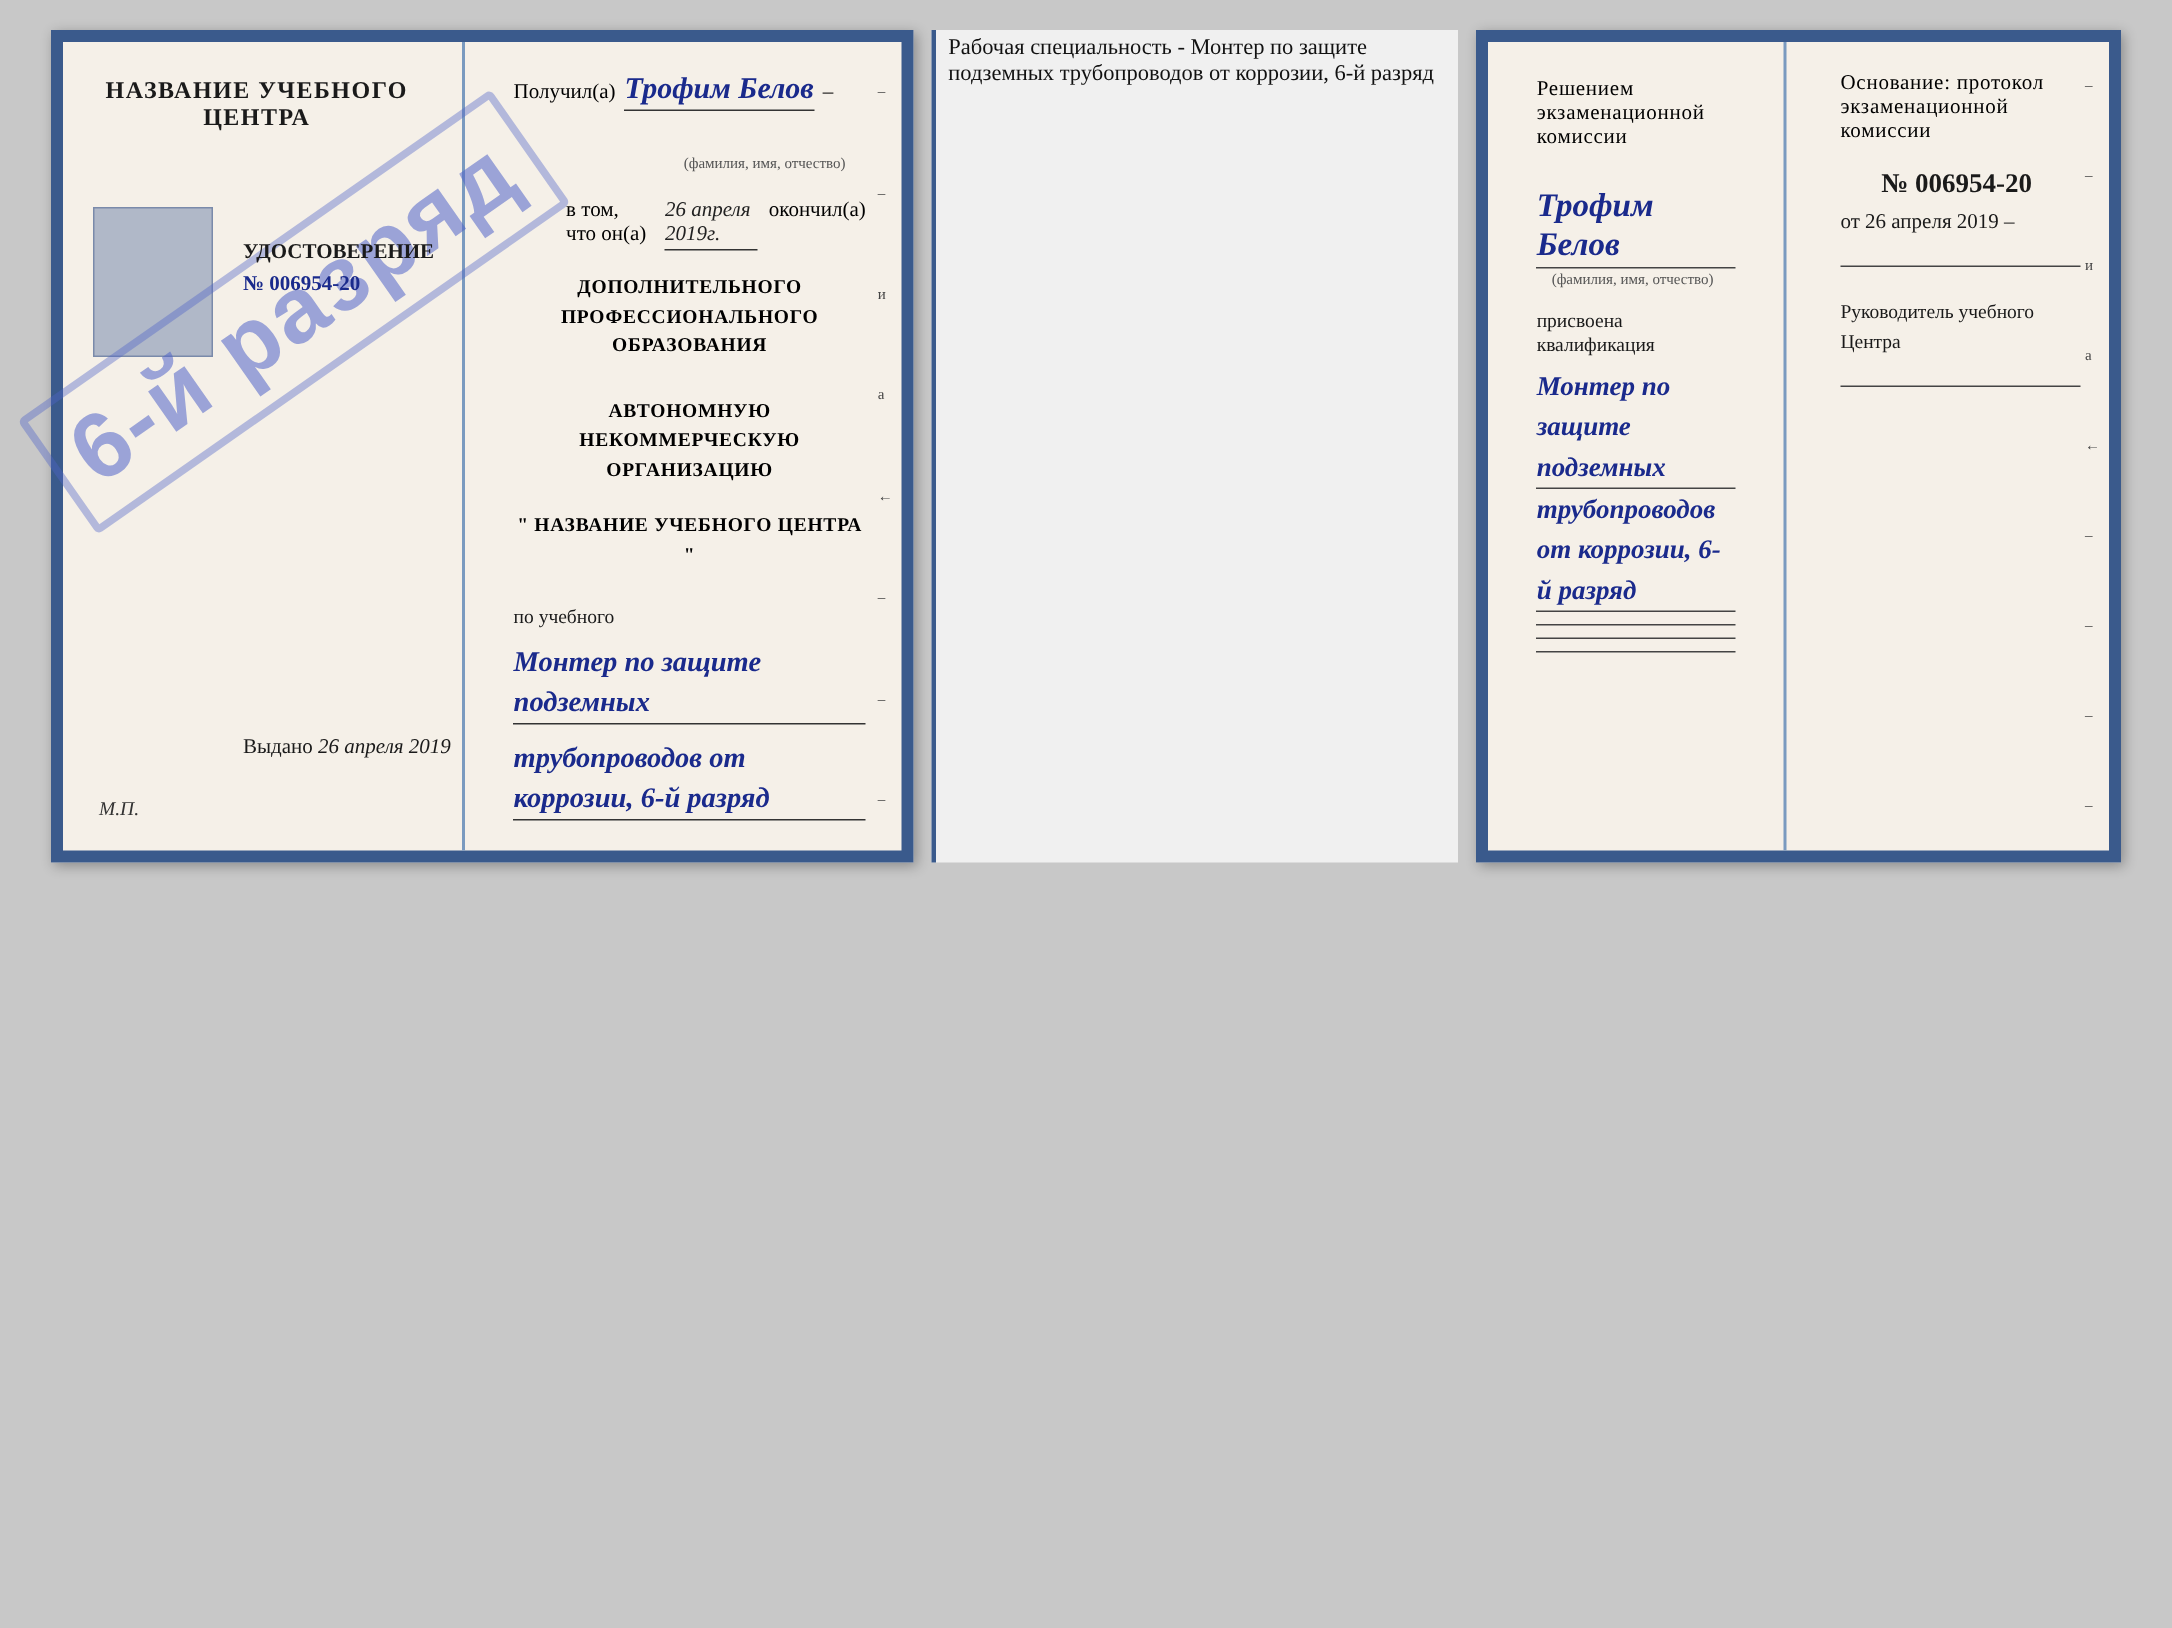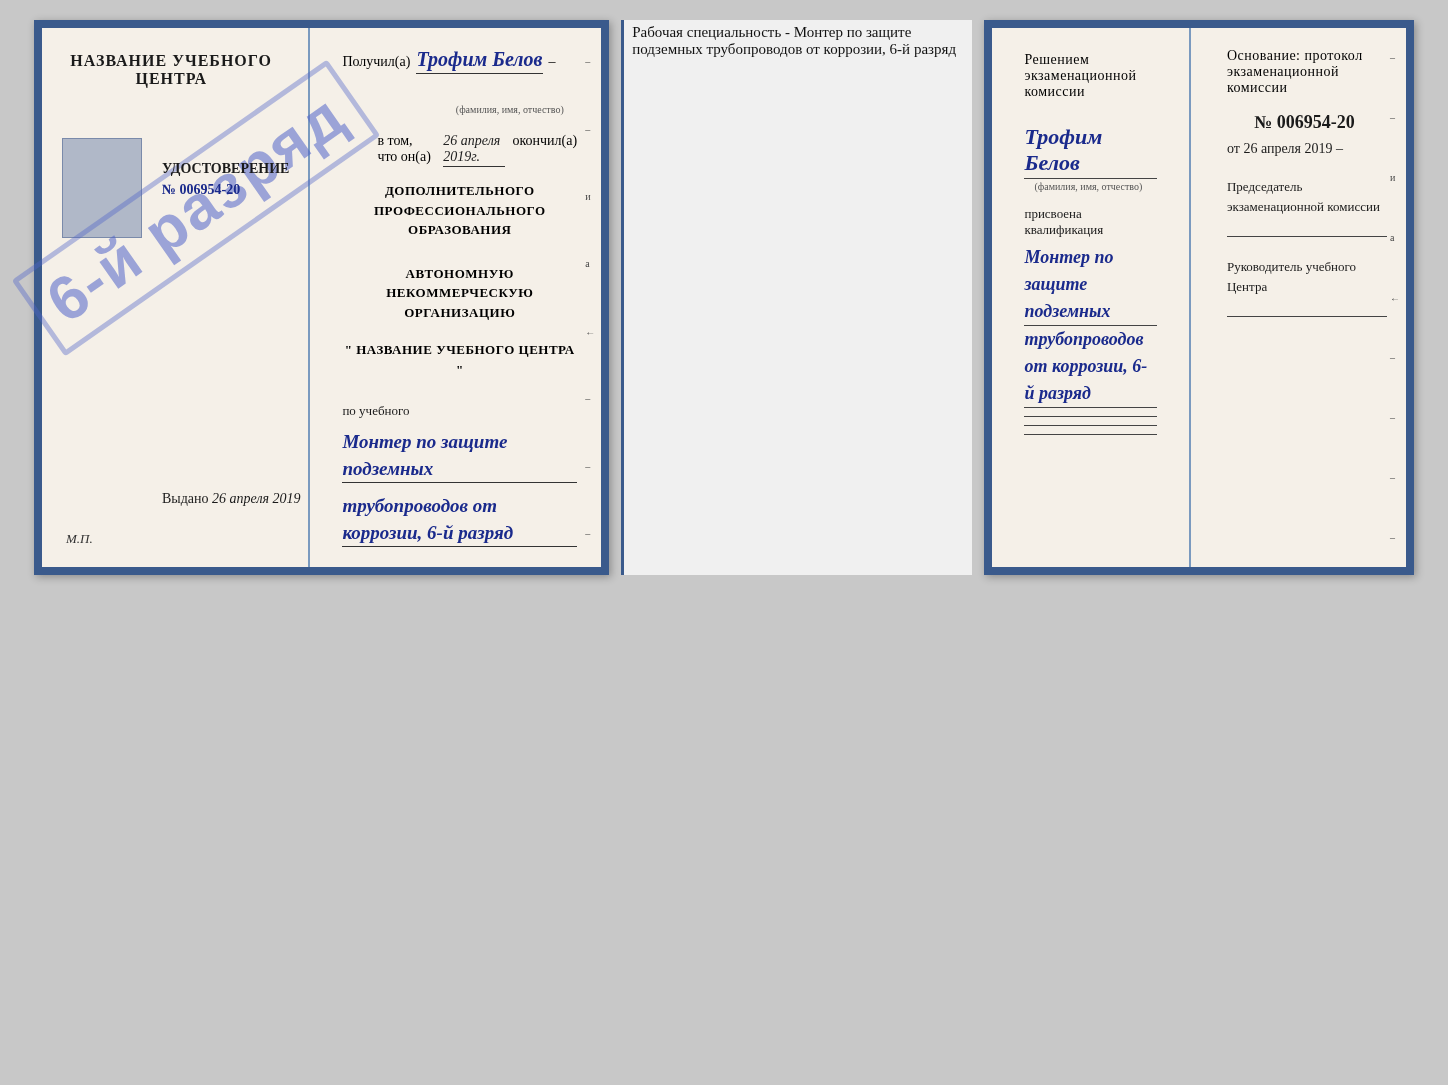--- a/index.html
+++ b/index.html
@@ -396,21 +396,20 @@
 
       <div class="protocol-number">№ 006954-20</div>
 
       <div class="protocol-date">
         <span>от</span>
         <span>26 апреля 2019</span>
         <span> –</span>
       </div>
 
       <div class="chairman-block">
-        <div>Председатель экзаменационной комиссии</div>
         <div class="sig-line"></div>
       </div>
 
       <div class="rukovoditel-block">
         <div>Руководитель учебного Центра</div>
         <div class="sig-line"></div>
       </div>
 
       <div class="right-edge-marks">
         <span>–</span>

